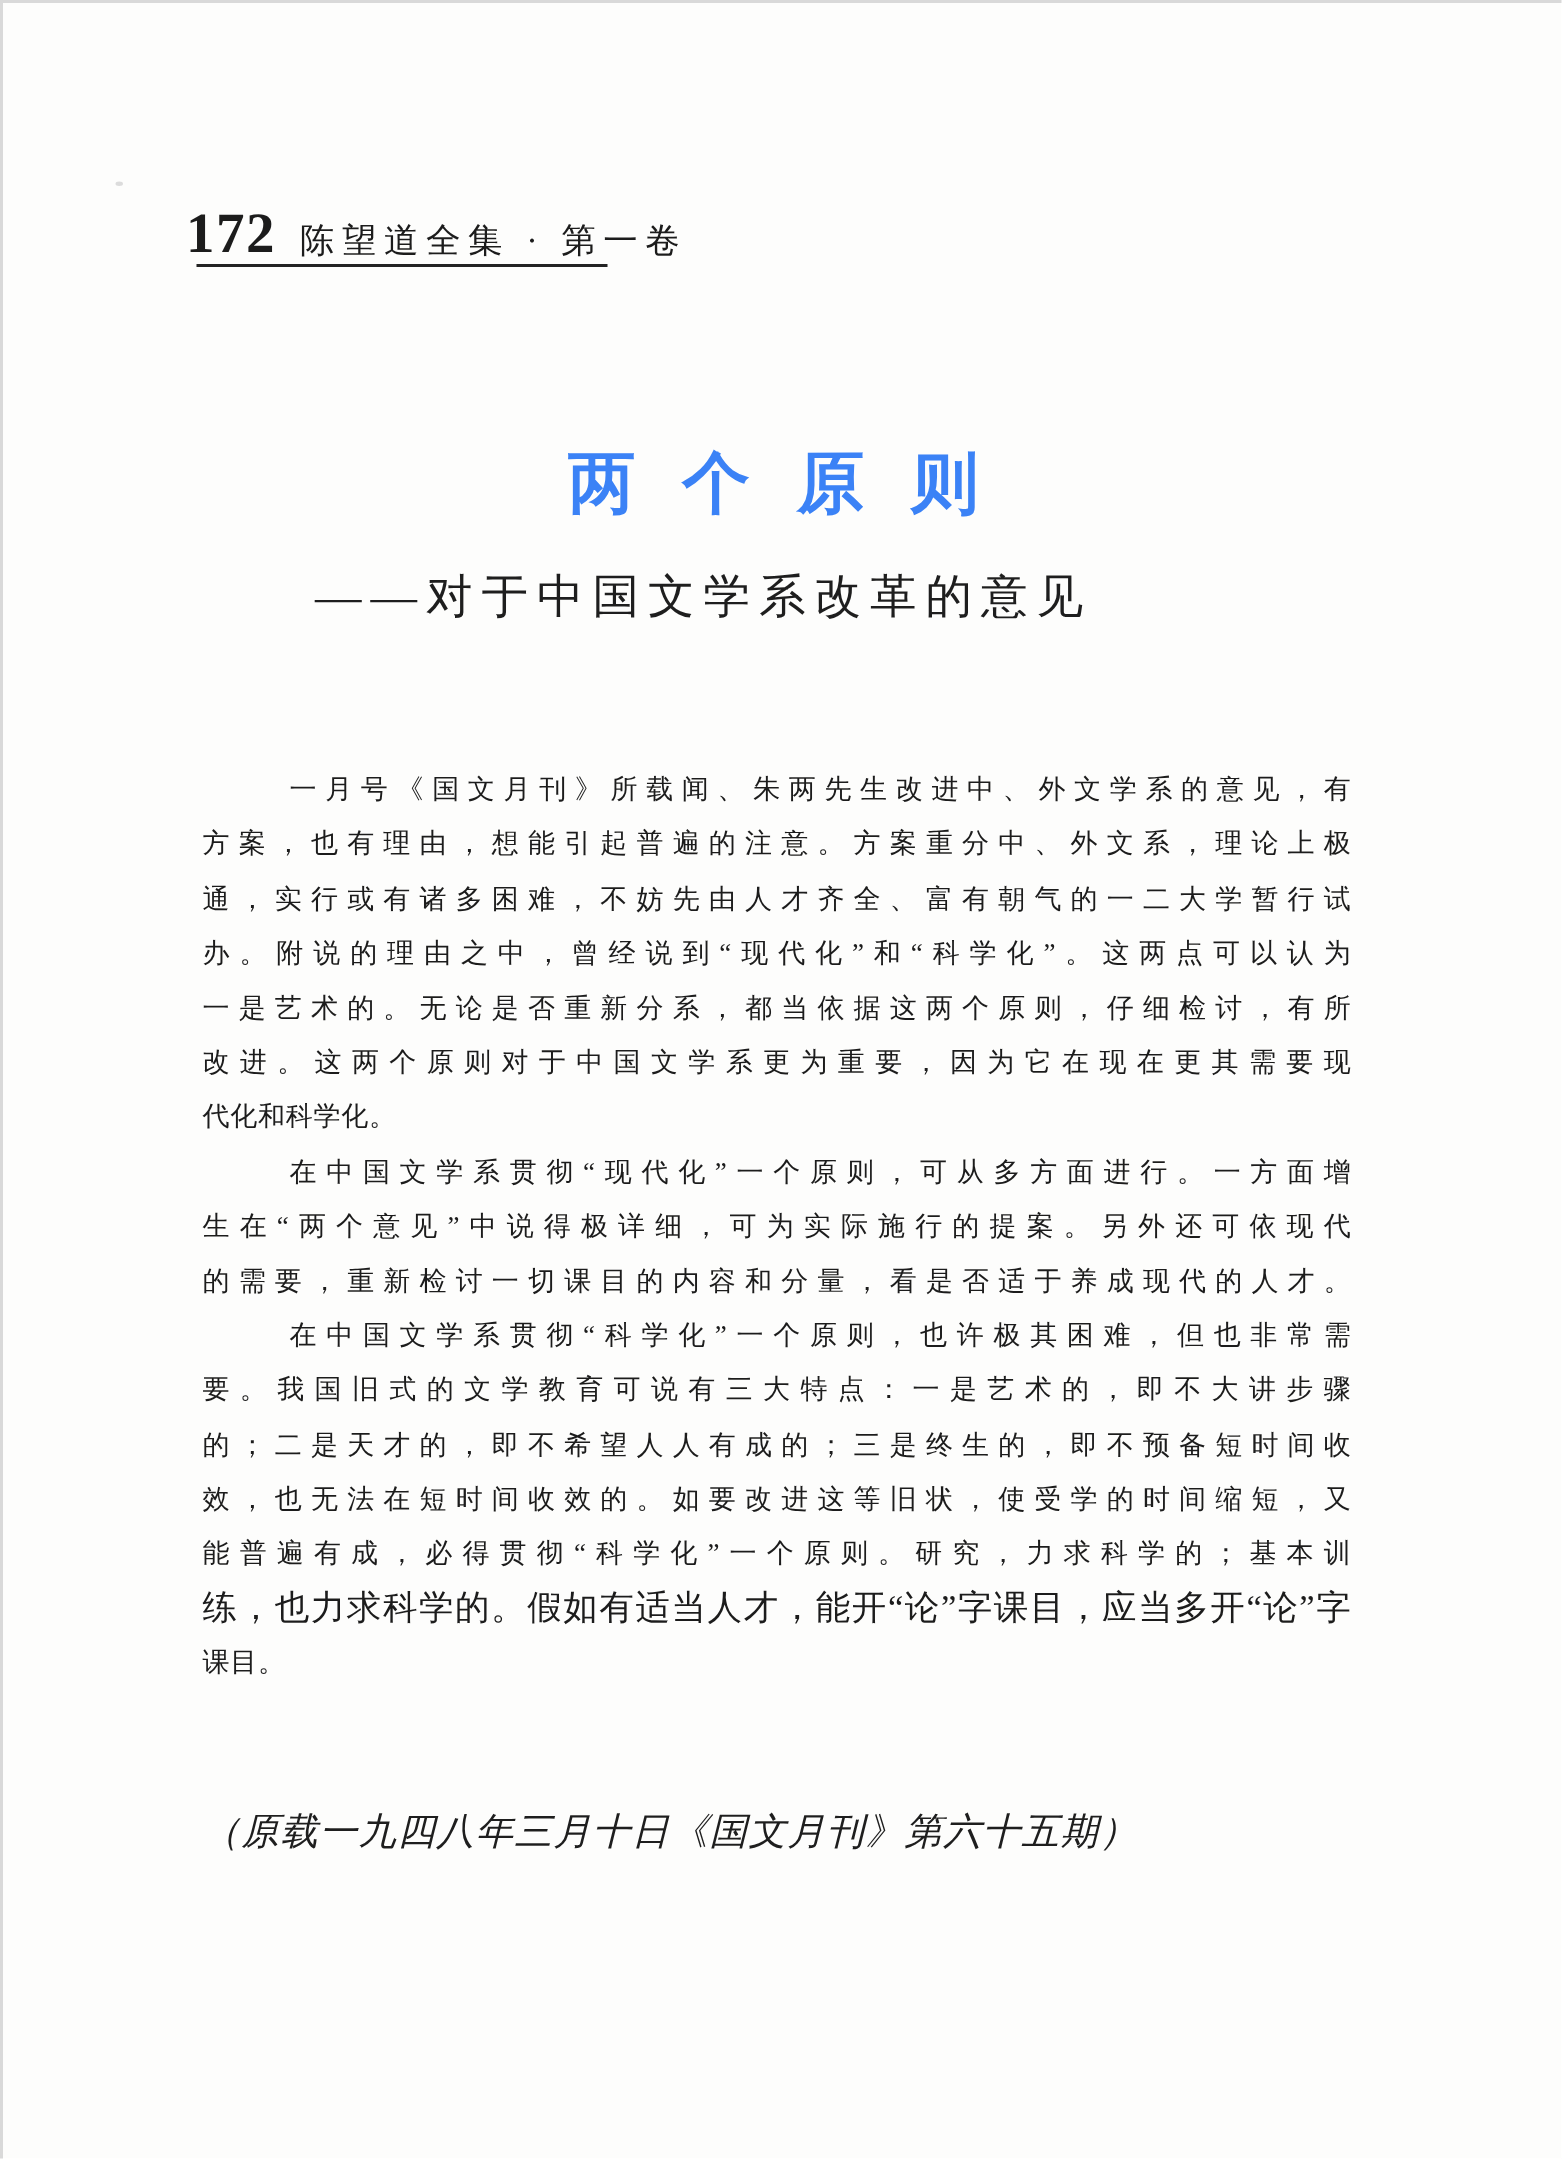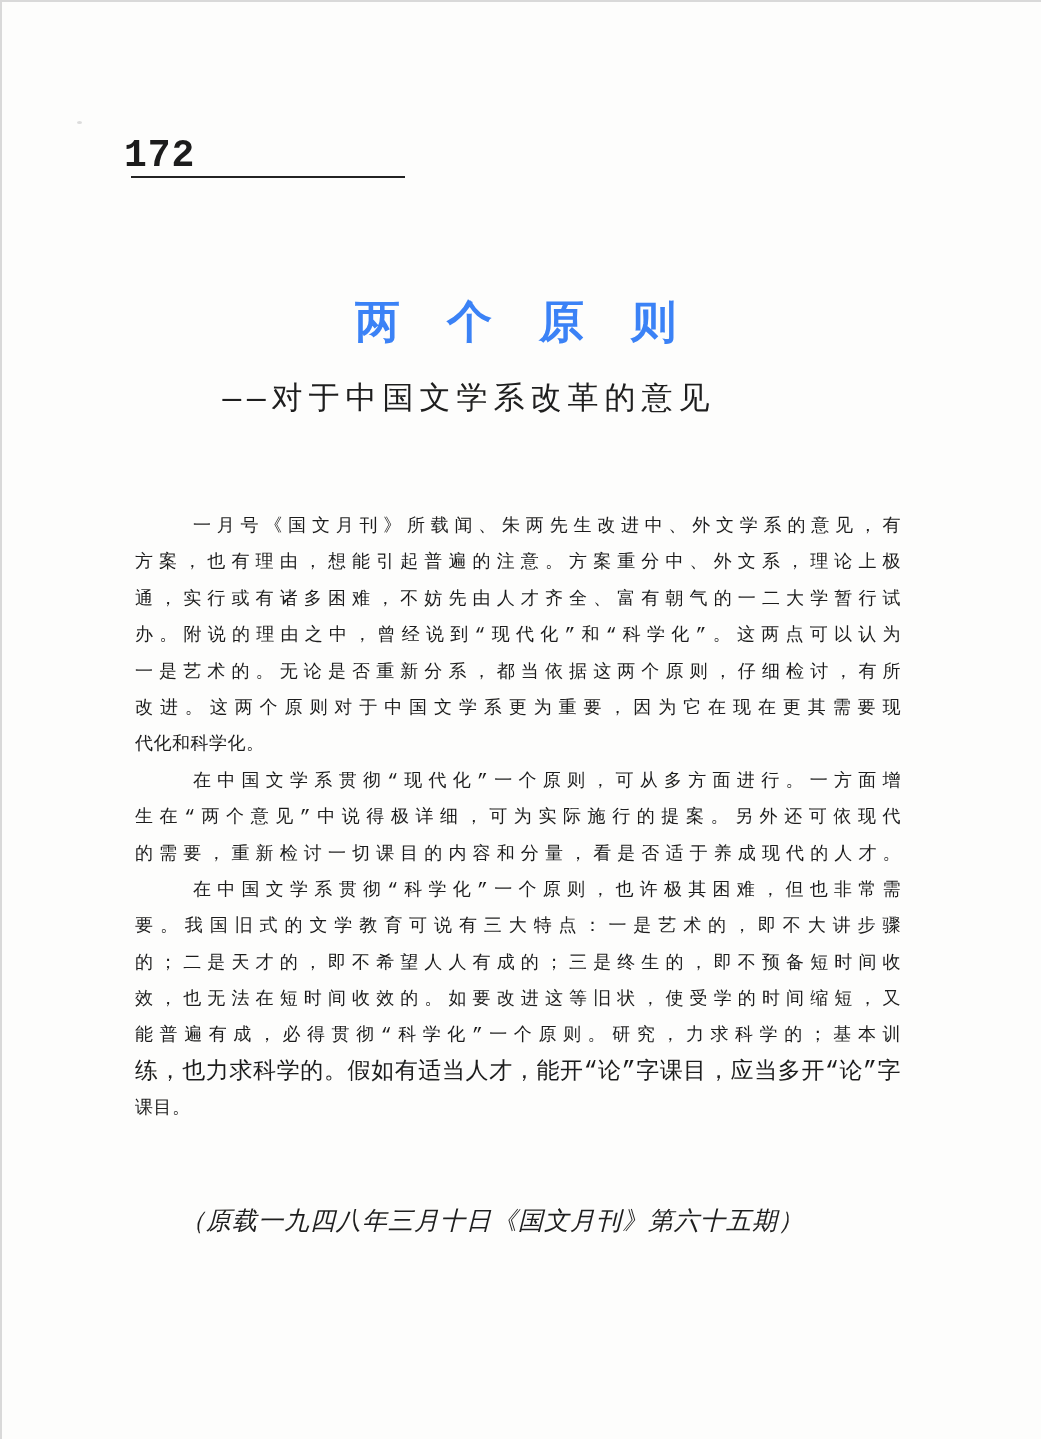--- a/index.html
+++ b/index.html
@@ -6,21 +6,21 @@
     margin: 0;
     padding: 0;
     background: #ffffff;
   }
   .page {
     position: relative;
     width: 1041px;
     height: 1439px;
     background: #fdfdfc;
     overflow: hidden;
-    font-family: Liberation Mono, monospace;
+    font-family: Liberation Serif, serif;
     color: #1c1c1c;
     box-shadow: inset 2px 2px 0 #d9d9d9;
   }
   
   .speck {
     position: absolute;
     left: 77px;
     top: 121px;
     width: 5px;
     height: 3px;
@@ -106,39 +106,40 @@
   }
   .line.tight {
     font-size: 23px;
   }
   
   .source-note {
     position: absolute;
     left: 135px;
     top: 1204px;
     width: 766px;
-    text-align: center;
+    text-align: left;
     padding-right: 52px;
     box-sizing: border-box;
     font-size: 25px;
     letter-spacing: 1px;
     font-style: italic;
     color: #1e1e1e;
     white-space: nowrap;
   }
 </style>
 </head>
 <body>
 
 <div class="page">
 
   <div class="speck"></div>
 
   <div class="running-header">
     <span class="page-number">172</span>
+    <span class="book-title">陈望道全集 · 第一卷</span>
   </div>
   <div class="header-rule"></div>
 
   <div class="article-title">两 个 原 则</div>
   <div class="article-subtitle">——对于中国文学系改革的意见</div>
 
   <div class="body-column">
     <div class="para">
       <div class="line first">一月号《国文月刊》所载闻、朱两先生改进中、外文学系的意见，有</div>
       <div class="line">方案，也有理由，想能引起普遍的注意。方案重分中、外文系，理论上极</div>

